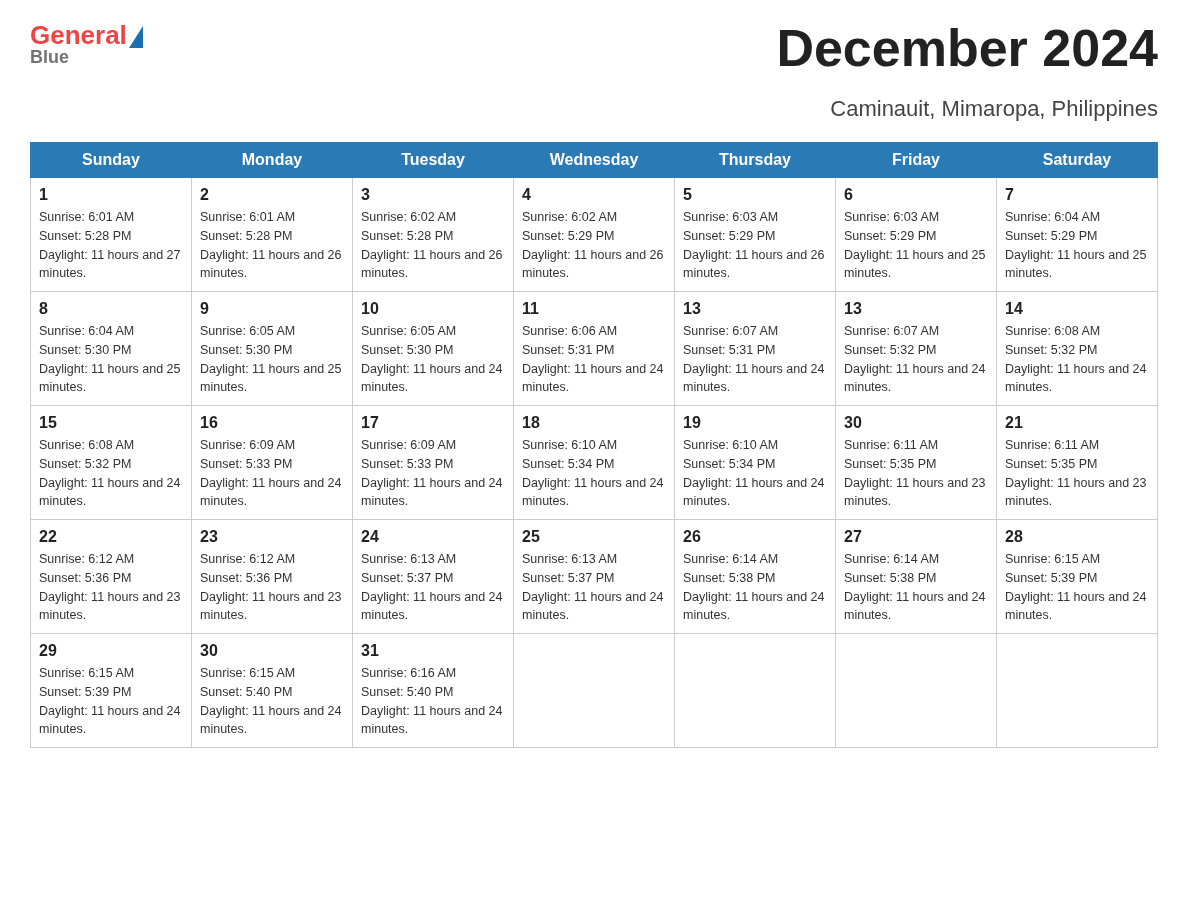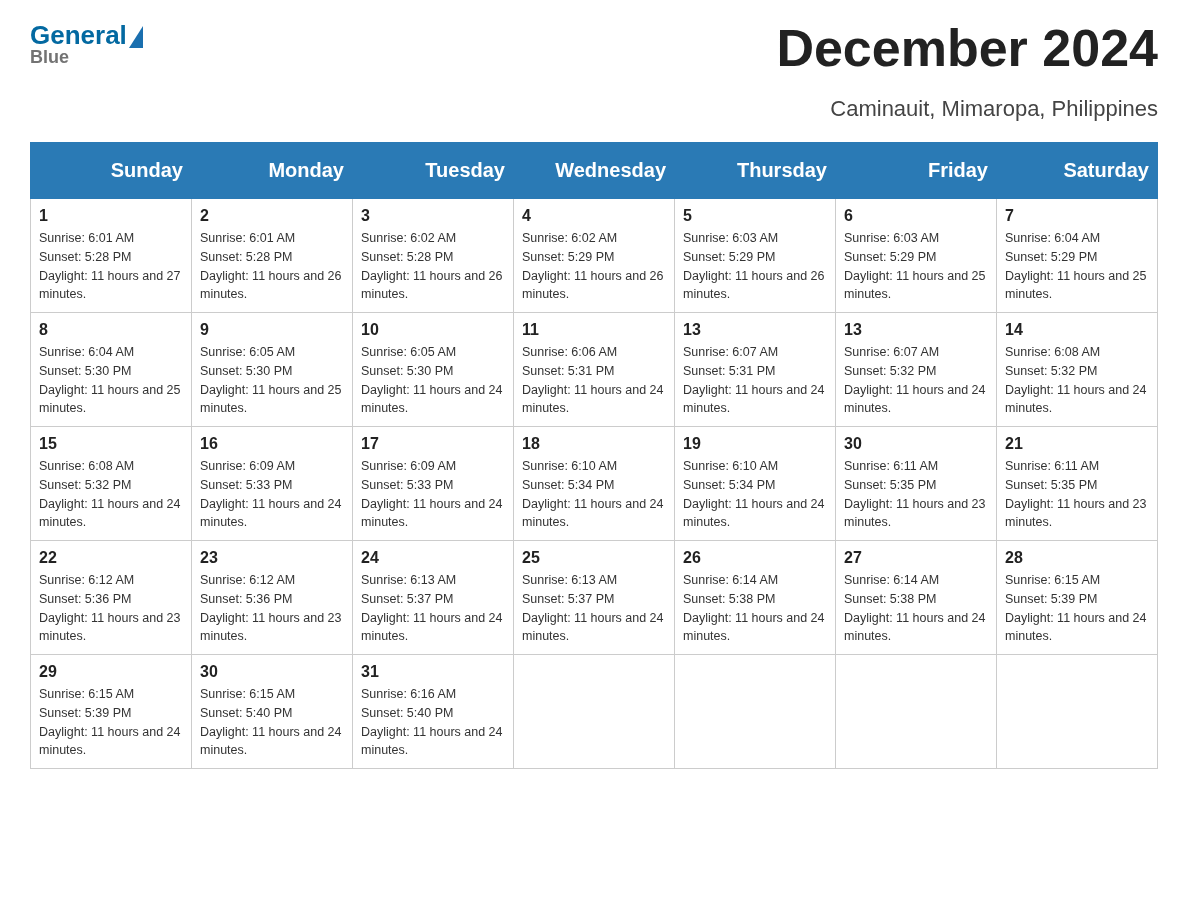--- a/index.html
+++ b/index.html
@@ -21,21 +21,21 @@
       flex-direction: column;
       align-items: flex-start;
     }
     .logo-top {
       display: flex;
       align-items: center;
     }
     .logo-general {
       font-size: 26px;
       font-weight: bold;
-      color: #0369a1;
+      color: #ef4444;
     }
     .logo-triangle {
       width: 0;
       height: 0;
       border-left: 14px solid transparent;
       border-right: 0px solid transparent;
       border-bottom: 22px solid #1a6faf;
       margin-left: 2px;
       margin-top: 2px;
     }
@@ -60,24 +60,24 @@
       margin-top: 19px;
     }
     table {
       width: 100%;
       border-collapse: collapse;
       table-layout: fixed;
     }
     thead tr th {
       background-color: #2a7ab5;
       color: #fff;
-      font-size: 20px;
-      font-weight: bold;
-      padding: 16px 8px;
-      text-align: right;
+      font-size: 16px;
+      font-weight: bold;
+      padding: 8px 8px;
+      text-align: center;
       border: 1px solid #2a7ab5;
     }
     tbody tr td {
       vertical-align: top;
       padding: 8px 8px;
       border: 1px solid #ccc;
       font-size: 13px;
       color: #222;
       height: 100px;
     }

